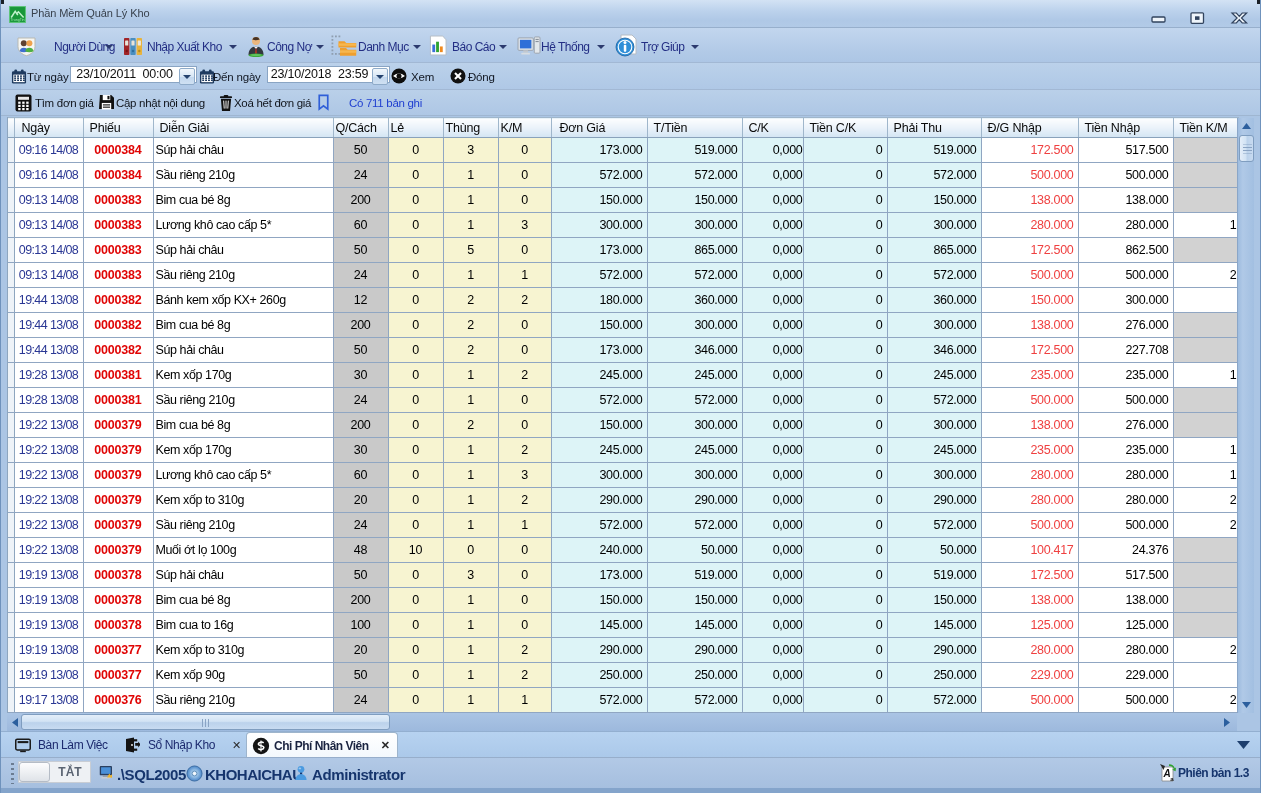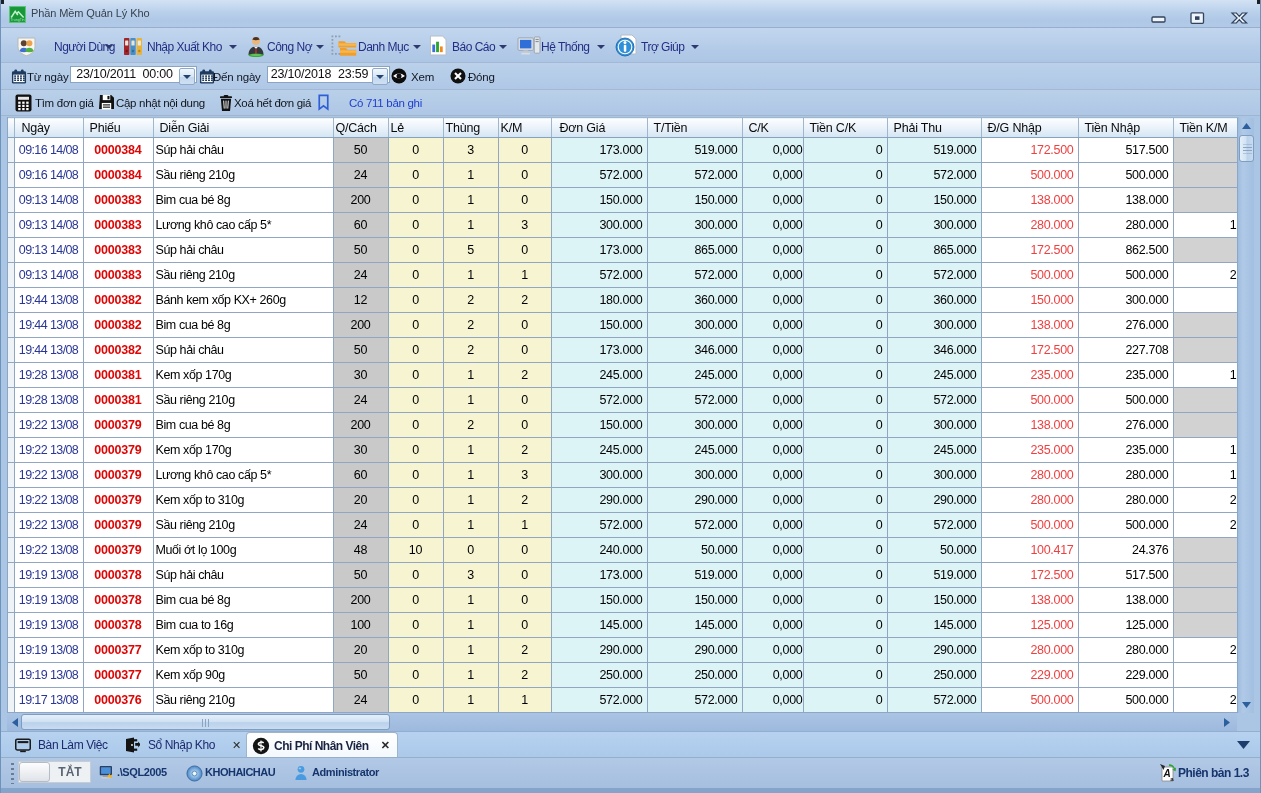--- a/index.html
+++ b/index.html
@@ -40,21 +40,21 @@
 .sbtn{position:absolute;display:flex;align-items:center;justify-content:center}
 .thumbH{position:absolute;left:14px;top:1px;width:369px;height:16px;border:1px solid #7f9dbf;border-radius:3px;background:linear-gradient(#e4eef9,#d2e3f4 45%,#bbd2eb 55%,#c8dbf1)}
 .thumbV{position:absolute;left:1px;top:17px;width:15px;height:27px;border:1px solid #7f9dbf;border-radius:3px;background:linear-gradient(90deg,#e4eef9,#d2e3f4 45%,#bbd2eb 55%,#c8dbf1)}
 .gripH{position:absolute;left:50%;top:4px;transform:translateX(-50%);width:9px;height:8px;background:repeating-linear-gradient(90deg,#8aa4c4 0 1px,transparent 1px 3px)}
 .gripV{position:absolute;top:50%;left:3px;transform:translateY(-50%);height:9px;width:9px;background:repeating-linear-gradient(#8aa4c4 0 1px,transparent 1px 3px)}
 #tabbar{left:1px;top:731px;width:1259px;height:26px;background:linear-gradient(#b7d2f0,#abc9ea);border-top:1px solid #93afd0}
 .tab{position:absolute;top:0;height:26px;display:flex;align-items:center;color:#1c2a6e;font-size:12px;white-space:nowrap;letter-spacing:-0.4px}
 .tab .x{color:#2a2a2a;font-size:11px}
 #tab3{background:linear-gradient(#ffffff,#f3f8fd);border-radius:4px 4px 0 0;color:#1a2340;font-weight:bold;border:1px solid #9db4cc;border-bottom:none}
 #statusbar{left:1px;top:757px;width:1259px;height:31px;background:linear-gradient(#b2c9e6,#a6bfdf);border-top:1px solid #97aecb}
-.slbl{position:absolute;top:8px;color:#16356d;font-weight:bold;font-size:11px;letter-spacing:-0.4px;white-space:nowrap}
+.slbl{position:absolute;top:8px;color:#16356d;font-weight:bold;font-size:15px;letter-spacing:-0.4px;white-space:nowrap}
 #bottomedge{left:0;top:788px;width:1261px;height:5px;background:#84a4cb}
 .grip-dots{position:absolute;left:10px;top:5px;width:3px;height:21px;background:repeating-linear-gradient(#6b7c92 0 2px,transparent 2px 5px)}
 #toggle{position:absolute;left:17px;top:3px;width:73px;height:22px;border:1px solid #c8cdd4;border-radius:1px;background:#eef1f4;display:flex}
 #toggle .knob{width:31px;height:20px;border:1px solid #b5bcc6;border-radius:3px;background:linear-gradient(#fdfdfe,#dfe3e8)}
 #toggle .tlab{flex:1;text-align:center;color:#5a6472;font-weight:bold;font-size:12px;line-height:20px}
 </style></head><body>
 <div class="abs" id="titlebar">
 <div class="corner" style="left:0"></div>
     <div class="corner" style="right:0"></div>
 <div class="abs" style="left:9px;top:6px"><svg width="17" height="17" viewBox="0 0 17 17">

